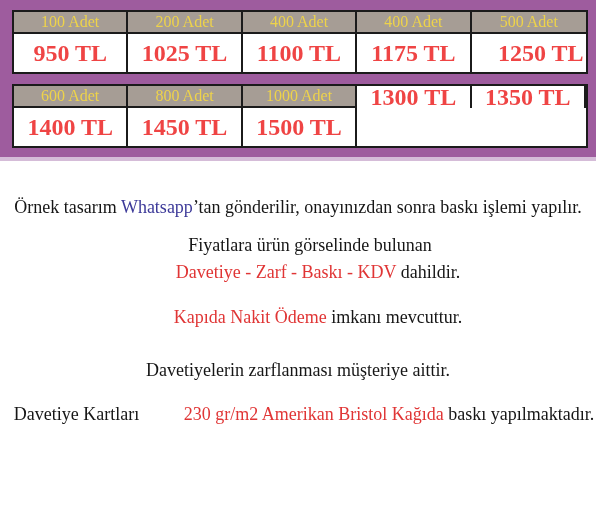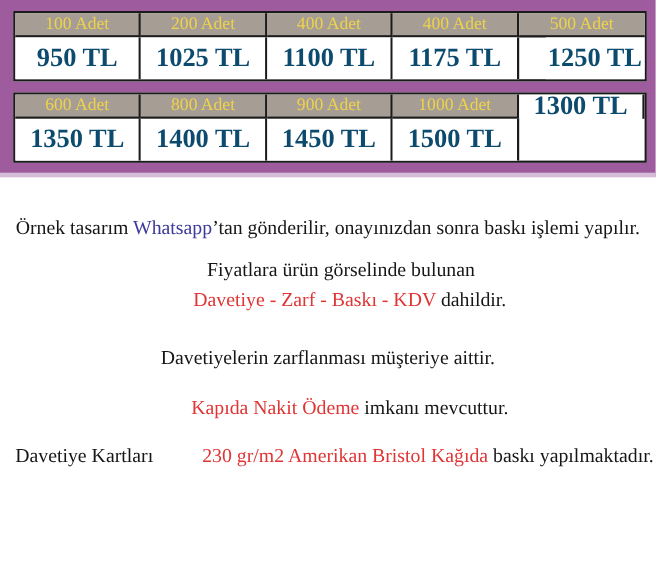--- a/index.html
+++ b/index.html
@@ -41,21 +41,21 @@
     border-bottom: 2px solid var(--table_border, #1b1b1b);
     border-right: 2px solid var(--table_border, #1b1b1b);
     overflow: hidden;
   }
   .hcell:nth-child(5) { border-right: none; }
   .pcell {
     display: flex;
     align-items: center;
     justify-content: center;
     background: #ffffff;
-    color: #0c4a6e;
+    color: #ef4444;
     font-size: 24px;
     font-weight: bold;
     border-right: 2px solid var(--table_border, #1b1b1b);
     overflow: hidden;
   }
   .pcell:nth-child(10) { border-right: none; margin-left: 24px; }
   
   .notes {
     color: #161616;
     font-size: 18px;
@@ -87,21 +87,20 @@
       <div class="pcell">950 TL</div>
       <div class="pcell">1025 TL</div>
       <div class="pcell">1100 TL</div>
       <div class="pcell">1175 TL</div>
       <div class="pcell">1250 TL</div>
     </div>
 
     <div class="ptable">
       <div class="hcell">600 Adet</div>
       <div class="hcell">800 Adet</div>
-      <div class="hcell">900 Adet</div>
       <div class="hcell">1000 Adet</div>
       <div class="pcell">1300 TL</div>
       <div class="pcell">1350 TL</div>
       <div class="pcell">1400 TL</div>
       <div class="pcell">1450 TL</div>
       <div class="pcell">1500 TL</div>
     </div>
 
   </div>
 
@@ -111,26 +110,26 @@
       <span>Örnek tasarım </span><span class="brand">Whatsapp</span><span>’tan gönderilir, onayınızdan sonra baskı işlemi yapılır.</span>
     </div>
 
     <div class="note-line mt-b">
       <span>Fiyatlara ürün görselinde bulunan</span>
     </div>
     <div class="note-line">
       <span class="red">Davetiye - Zarf - Baskı - KDV</span><span> dahildir.</span>
     </div>
 
+    <div class="note-line mt-d">
+      <span class="red">Kapıda Nakit Ödeme</span><span> imkanı mevcuttur.</span>
+    </div>
+
     <div class="note-line mt-c">
       <span>Davetiyelerin zarflanması müşteriye aittir.</span>
-    </div>
-
-    <div class="note-line mt-d">
-      <span class="red">Kapıda Nakit Ödeme</span><span> imkanı mevcuttur.</span>
     </div>
 
     <div class="note-line mt-e">
       <span>Davetiye Kartları </span><span class="red">230 gr/m2 Amerikan Bristol Kağıda</span><span> baskı yapılmaktadır.</span>
     </div>
 
   </div>
 
 </div>
 

